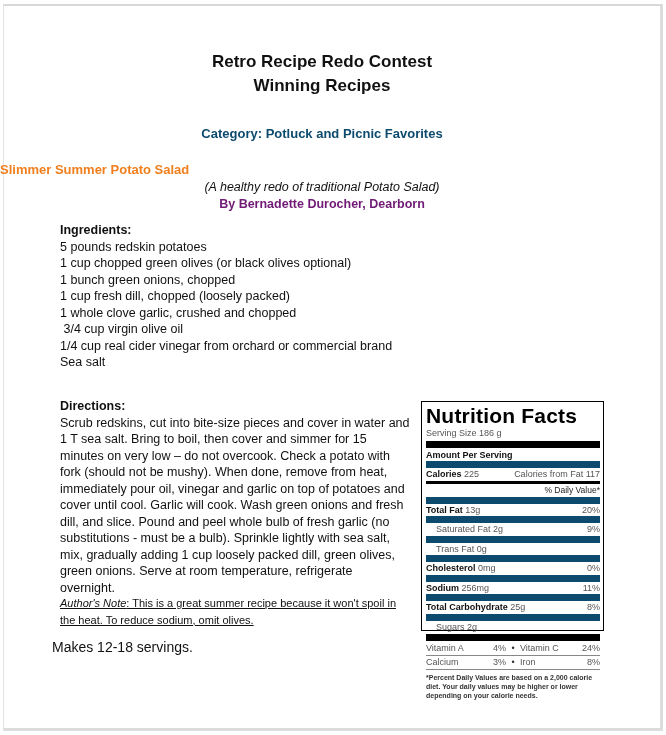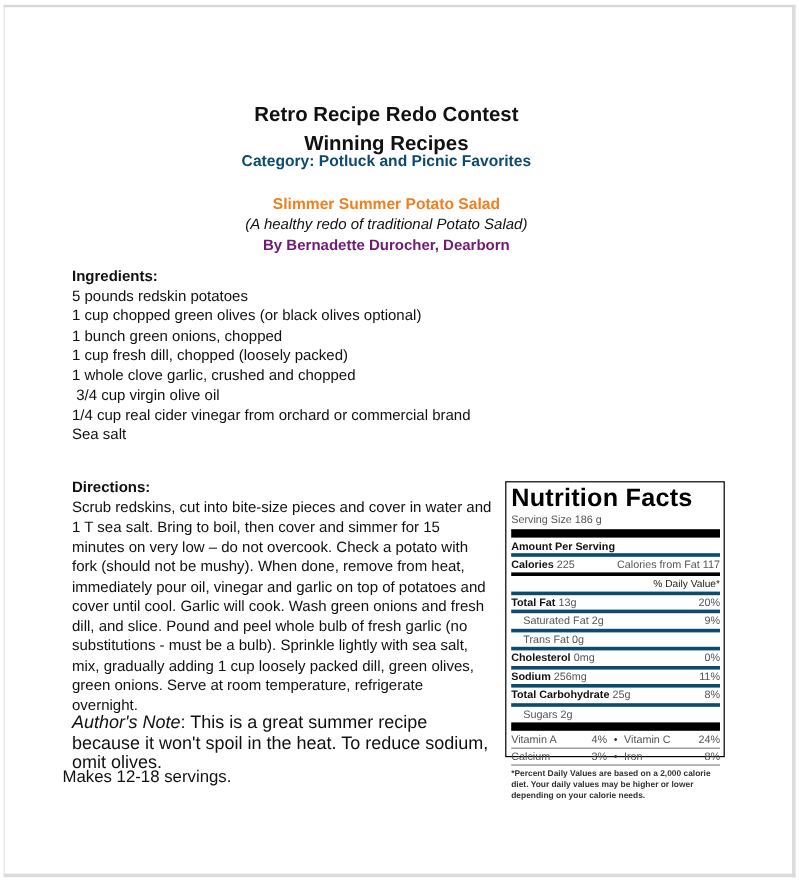--- a/index.html
+++ b/index.html
@@ -8,56 +8,56 @@
       font-family: "Liberation Sans", sans-serif; color: #111;
     }
     .frame {
       position: absolute; left: 3px; top: 4px; width: 660px; height: 727px;
       border-top: 2px solid #d8d8d8; border-left: 1px solid #e4e4e4;
       border-right: 3px solid #dcdcdc; border-bottom: 3px solid #dcdcdc;
       box-sizing: border-box;
     }
     .title {
       position: absolute; left: 0; width: 644px; top: 50px; text-align: center;
-      font-weight: bold; font-size: 17px; line-height: 24px; color: #111; margin-top: 34px;
+      font-weight: bold; font-size: 17px; line-height: 24px; color: #111;
     }
     .category {
       position: absolute; left: 0; width: 644px; top: 126px; text-align: center;
       font-weight: bold; font-size: 13px; color: #0c4a6e;
     }
     .recipe-title {
-      position: absolute; left: 0; width: 644px; top: 162px; text-align: center;
+      position: absolute; left: 0; width: 644px; top: 162px; 
       font-weight: bold; font-size: 13px; color: #f07f1e;
     }
     .subtitle {
       position: absolute; left: 0; width: 644px; top: 180px; text-align: center;
       font-style: italic; font-size: 12.5px; color: #111;
     }
     .byline {
       position: absolute; left: 0; width: 644px; top: 197px; text-align: center;
       font-weight: bold; font-size: 12.5px; color: #701a75;
     }
     .section { position: absolute; left: 60px; font-size: 12.5px; line-height: 16.5px; }
     .section h3 { margin: 0; font-size: 12.5px; font-weight: bold; line-height: 16.5px; }
     .ingredients { top: 222px; width: 340px; }
     .ingredients .line { white-space: pre; }
     .directions { top: 398px; width: 350px; }
     .directions p { margin: 0; }
-    .note { position: absolute; left: 60px; top: 595px; width: 350px; font-size: 15px; line-height: 16.5px; }
+    .note { position: absolute; left: 60px; top: 595px; width: 350px; font-size: 11px; line-height: 16.5px; text-decoration: underline; }
     .note em { font-style: italic; }
     .servings { position: absolute; left: 52px; top: 639px; font-size: 14px; }
 
     
     .nf {
       position: absolute; left: 421px; top: 401px; width: 183px; height: 230px;
       border: 1.5px solid #000; box-sizing: border-box; padding: 2px 3px 0 4px;
       font-family: "Liberation Sans", sans-serif; color: #222;
     }
     .nf-title { font-weight: 900; font-size: 21px; line-height: 23px; letter-spacing: 0.2px; color: #000; }
-    .nf-row { display: flex; justify-content: space-between; font-size: 9px; line-height: 12.5px; border-top: 3px solid #0c4a6e; }
+    .nf-row { display: flex; justify-content: space-between; font-size: 9px; line-height: 12.5px; border-top: 7px solid #0c4a6e; }
     .nf-row.noline { border-top: none; }
     .nf-row .b { font-weight: bold; color: #111; }
     .nf-row .g { color: #555; }
     .nf-row.indent .l { padding-left: 10px; }
     .nf-bar-thick { height: 7px; background: #000; margin: 1px 0; }
     .nf-bar-med { height: 3px; background: #000; }
     .nf-dv { text-align: right; font-weight: normal; font-size: 8.5px; line-height: 13px; }
     .nf-vit { display: flex; font-size: 9px; line-height: 13px; color: #555; border-top: 1px solid #888; }
     .nf-vit.first { border-top: none; }
     .nf-vit span { display: inline-block; }

